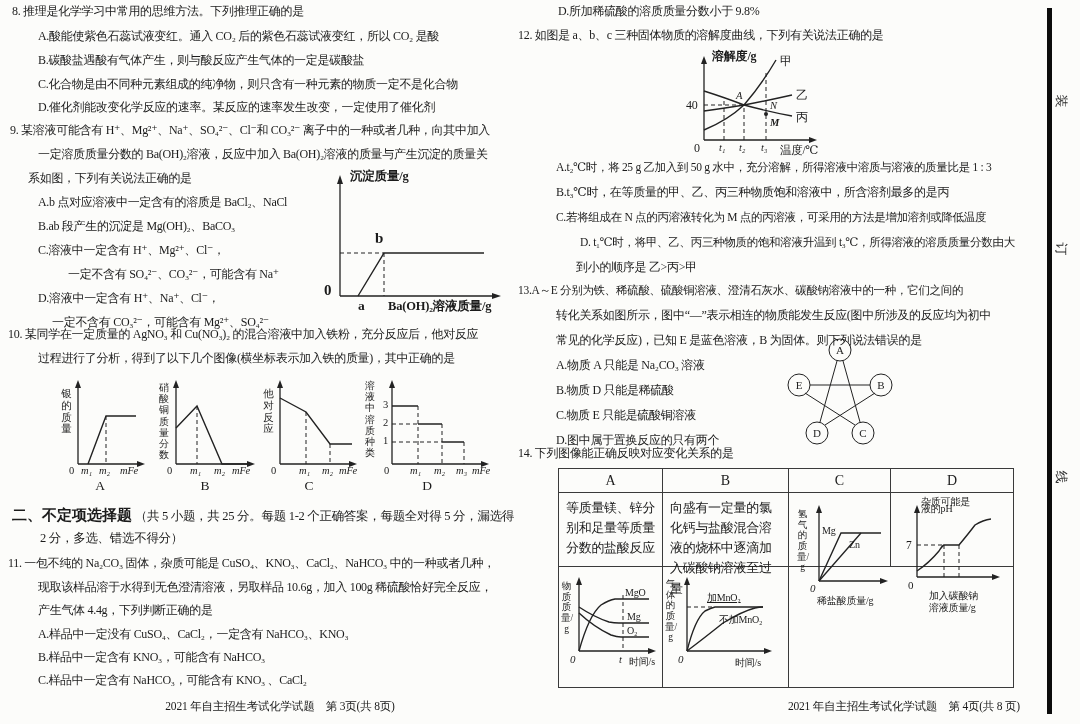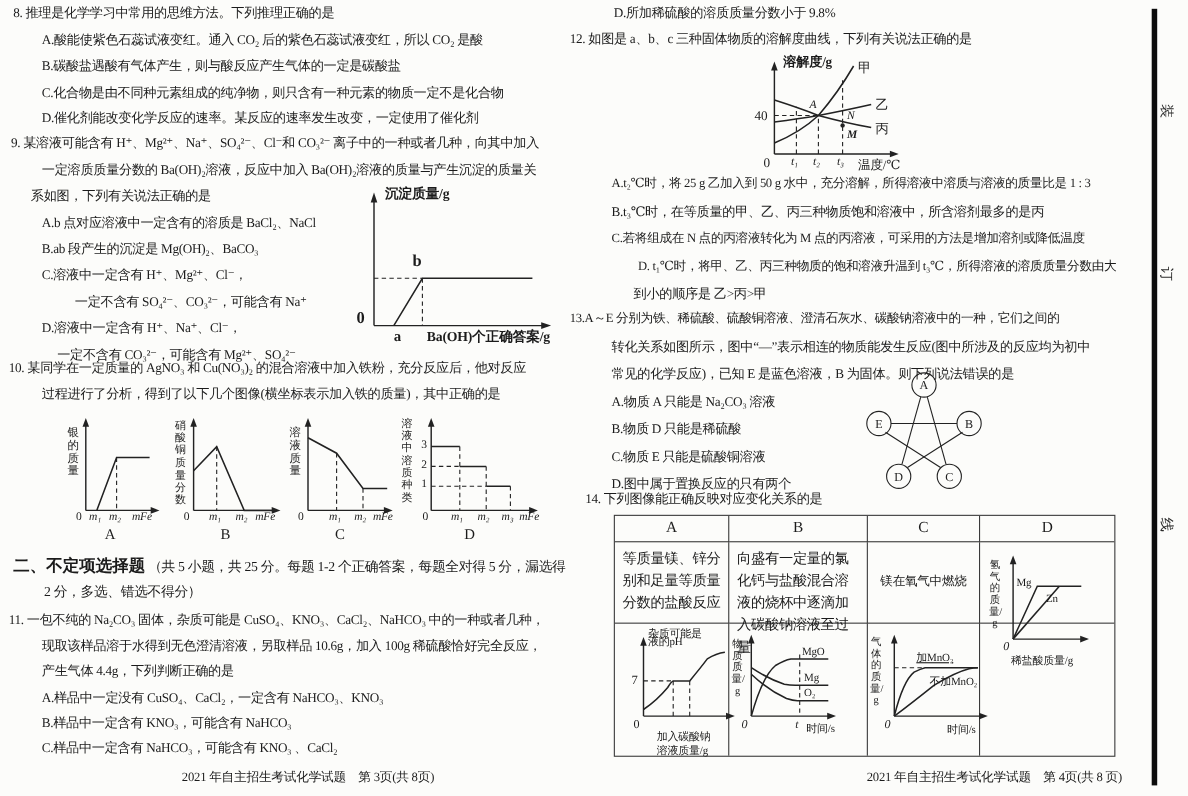--- a/index.html
+++ b/index.html
@@ -62,21 +62,21 @@
         <path class="axis" d="M22,12 V128 M22,128 H180"></path>
         <polygon points="19,16 25,16 22,7"></polygon>
         <polygon points="174,125 174,131 183,128"></polygon>
         <path class="solid" d="M40,128 L66,85 H166"></path>
         <path class="dash" d="M22,85 H66 M66,85 V128"></path>
       </svg>
       <span class="gtext b" style="left:32px;top:0px;font-size:12.5px;">沉淀质量/g</span>
       <span class="gtext b" style="left:6px;top:114px;font-size:15px;">0</span>
       <span class="gtext b" style="left:40px;top:130px;font-size:13.5px;">a</span>
       <span class="gtext b" style="left:57px;top:62px;font-size:15px;">b</span>
-      <span class="gtext b" style="left:70px;top:130px;font-size:12.5px;">Ba(OH)个正确答案/g</span>
+      <span class="gtext b" style="left:70px;top:130px;font-size:12.5px;">Ba(OH)₂溶液质量/g</span>
     </div>
 
     <div class="ln" style="left:8px;top:327px;">10. 某同学在一定质量的 AgNO₃ 和 Cu(NO₃)₂ 的混合溶液中加入铁粉，充分反应后，他对反应</div>
     <div class="ln" style="left:38px;top:351px;">过程进行了分析，得到了以下几个图像(横坐标表示加入铁的质量)，其中正确的是</div>
 
     <div class="graph" style="left:50px;top:372px;width:100px;height:120px;">
       <svg width="100" height="100">
         <path class="axis" d="M28,12 V92 M28,92 H92"></path>
         <polygon points="25,16 31,16 28,8"></polygon>
           <polygon points="87,89 87,95 95,92"></polygon>
@@ -108,21 +108,21 @@
     </div>
 
     <div class="graph" style="left:258px;top:372px;width:102px;height:120px;">
       <svg width="102" height="100">
         <path class="axis" d="M22,12 V92 M22,92 H96"></path>
         <polygon points="19,16 25,16 22,8"></polygon>
           <polygon points="91,89 91,95 99,92"></polygon>
         <path class="solid" d="M22,26 L48,40 L72,72 H94"></path>
         <path class="dash" d="M48,40 V92 M72,72 V92"></path>
       </svg>
-      <span class="vlab" style="left:4px;top:16px;width:13px;">溶液质量</span>
+      <span class="vlab" style="left:4px;top:16px;width:13px;">他对反应</span>
       <span class="gtext" style="left:13px;top:93px;">0</span>
       <span class="gtext it" style="left:41px;top:93px;">m₁</span>
       <span class="gtext it" style="left:64px;top:93px;">m₂</span>
       <span class="gtext it" style="left:81px;top:93px;">mFe</span>
       <span class="cap" style="top:106px;">C</span>
     </div>
 
     <div class="graph" style="left:362px;top:372px;width:130px;height:120px;">
       <svg width="130" height="100">
         <path class="axis" d="M30,12 V92 M30,92 H124"></path>
@@ -216,31 +216,30 @@
         <circle class="node" cx="45" cy="97" r="11" fill="#fcfcfa"></circle>
         <circle class="node" cx="91" cy="97" r="11" fill="#fcfcfa"></circle>
         <text x="68" y="18" text-anchor="middle" font-size="11" fill="#222" stroke="none">A</text>
         <text x="27" y="53" text-anchor="middle" font-size="11" fill="#222" stroke="none">E</text>
         <text x="109" y="53" text-anchor="middle" font-size="11" fill="#222" stroke="none">B</text>
         <text x="45" y="101" text-anchor="middle" font-size="11" fill="#222" stroke="none">D</text>
         <text x="91" y="101" text-anchor="middle" font-size="11" fill="#222" stroke="none">C</text>
       </svg>
     </div>
 
-    <div class="ln" style="left:518px;top:446px;margin-left:14px;">14. 下列图像能正确反映对应变化关系的是</div>
+    <div class="ln" style="left:518px;top:446px;">14. 下列图像能正确反映对应变化关系的是</div>
 
     <div class="t14">
       <div class="hcell">A</div>
       <div class="hcell">B</div>
       <div class="hcell">C</div>
       <div class="hcell">D</div>
 
       <div class="dcell">等质量镁、锌分别和足量等质量分数的盐酸反应</div>
       <div class="dcell">向盛有一定量的氯化钙与盐酸混合溶液的烧杯中逐滴加入碳酸钠溶液至过量</div>
-      <div class="dcell-c">镁在氧气中燃烧</div>
 
       <div>
         <svg width="104" height="120" style="position:absolute;overflow:visible;">
           <path class="axis" d="M30,88 V16 M30,88 H96"></path>
           <polygon points="27,20 33,20 30,12"></polygon>
             <polygon points="91,85 91,91 99,88"></polygon>
           <path class="solid" d="M30,88 L52,40 H92"></path>
           <path class="solid" d="M30,88 L72,40"></path>
         </svg>
         <span class="vlab" style="left:8px;top:16px;width:11px;font-size:9.5px;">氢气的质量/g</span>

